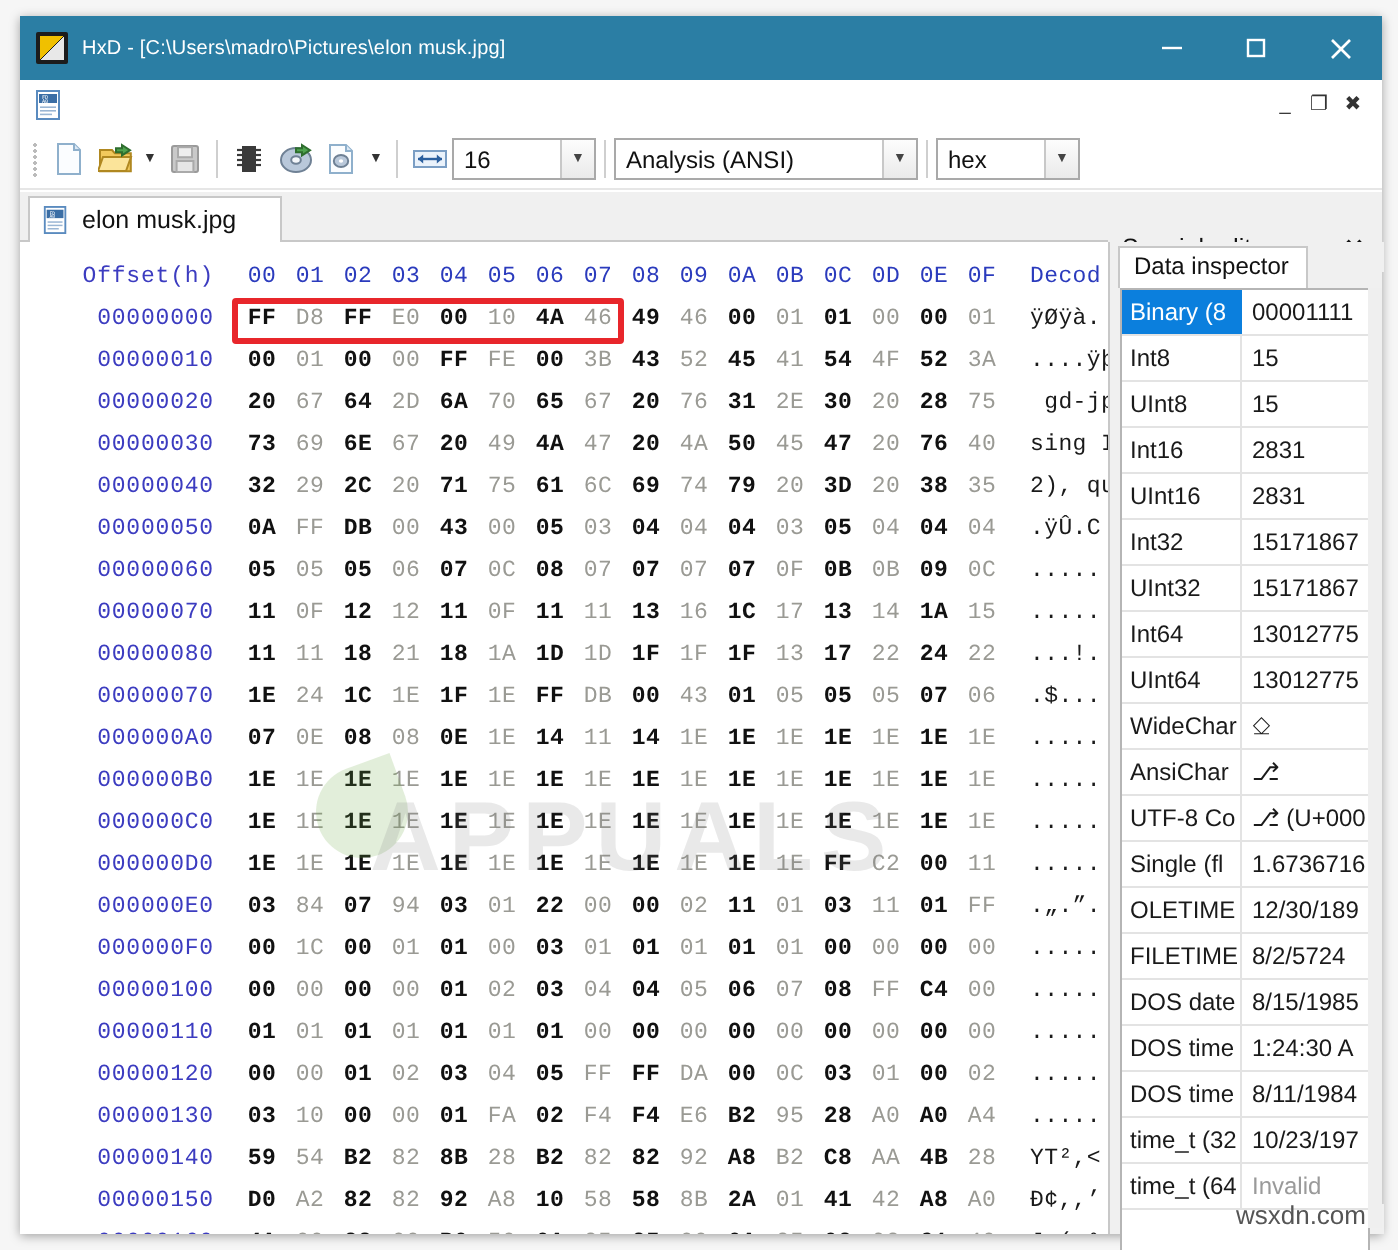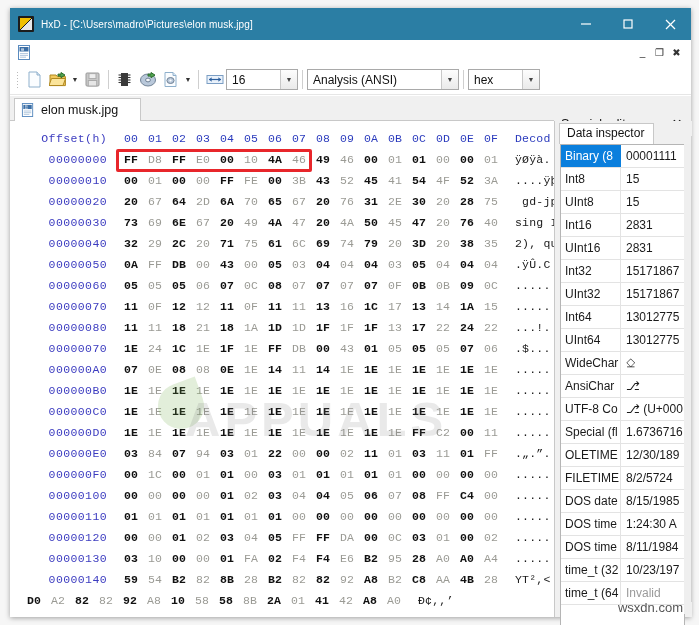--- a/index.html
+++ b/index.html
@@ -1021,20 +1021,21 @@
               <div class="by even">A8</div>
               <div class="by odd">B2</div>
               <div class="by even">C8</div>
               <div class="by odd">AA</div>
               <div class="by even">4B</div>
               <div class="by odd">28</div>
             </div>
             <div class="dec">YT²,&lt;</div>
           </div>
           <div class="hexrow">
+            <div class="off">00000150</div>
             <div class="bytes">
               <div class="by even">D0</div>
               <div class="by odd">A2</div>
               <div class="by even">82</div>
               <div class="by odd">82</div>
               <div class="by even">92</div>
               <div class="by odd">A8</div>
               <div class="by even">10</div>
               <div class="by odd">58</div>
               <div class="by even">58</div>
@@ -1129,21 +1130,21 @@
           </div>
           <div class="di-row">
             <div class="k">AnsiChar</div>
             <div class="v">⎇</div>
           </div>
           <div class="di-row">
             <div class="k">UTF-8 Co</div>
             <div class="v">⎇ (U+000</div>
           </div>
           <div class="di-row">
-            <div class="k">Special (fl</div>
+            <div class="k">Single (fl</div>
             <div class="v">1.6736716</div>
           </div>
           <div class="di-row">
             <div class="k">OLETIME</div>
             <div class="v">12/30/189</div>
           </div>
           <div class="di-row">
             <div class="k">FILETIME</div>
             <div class="v">8/2/5724</div>
           </div>

